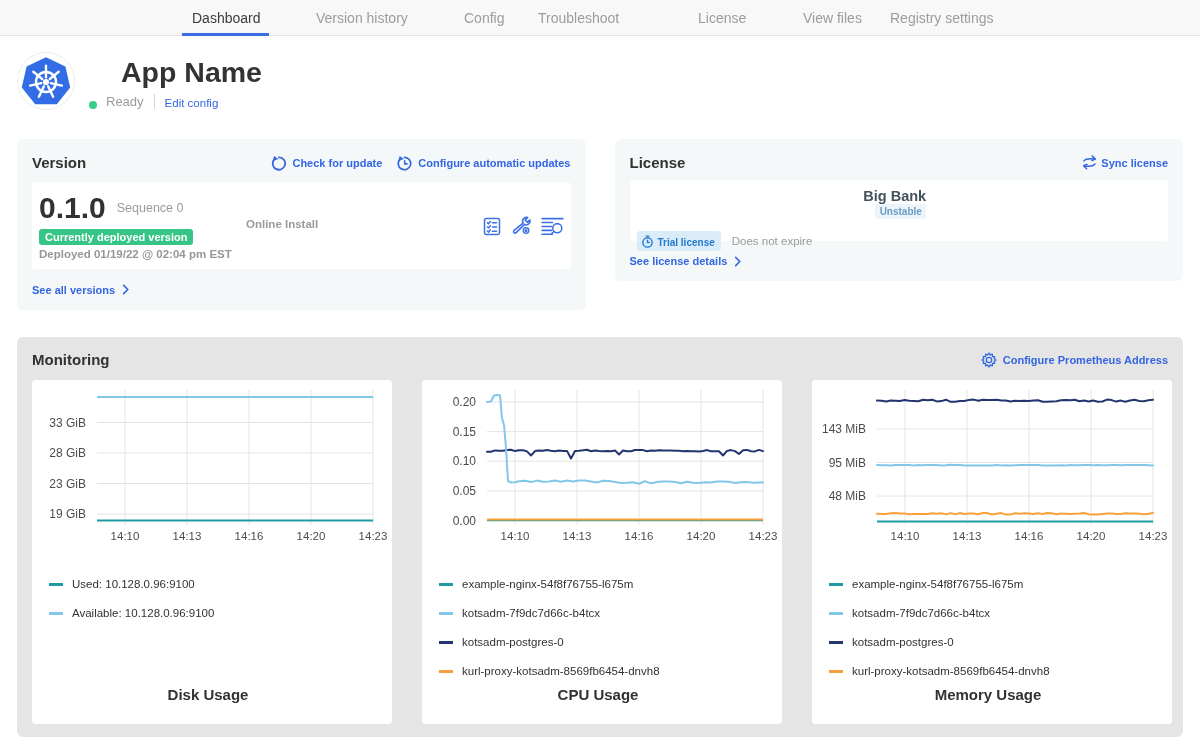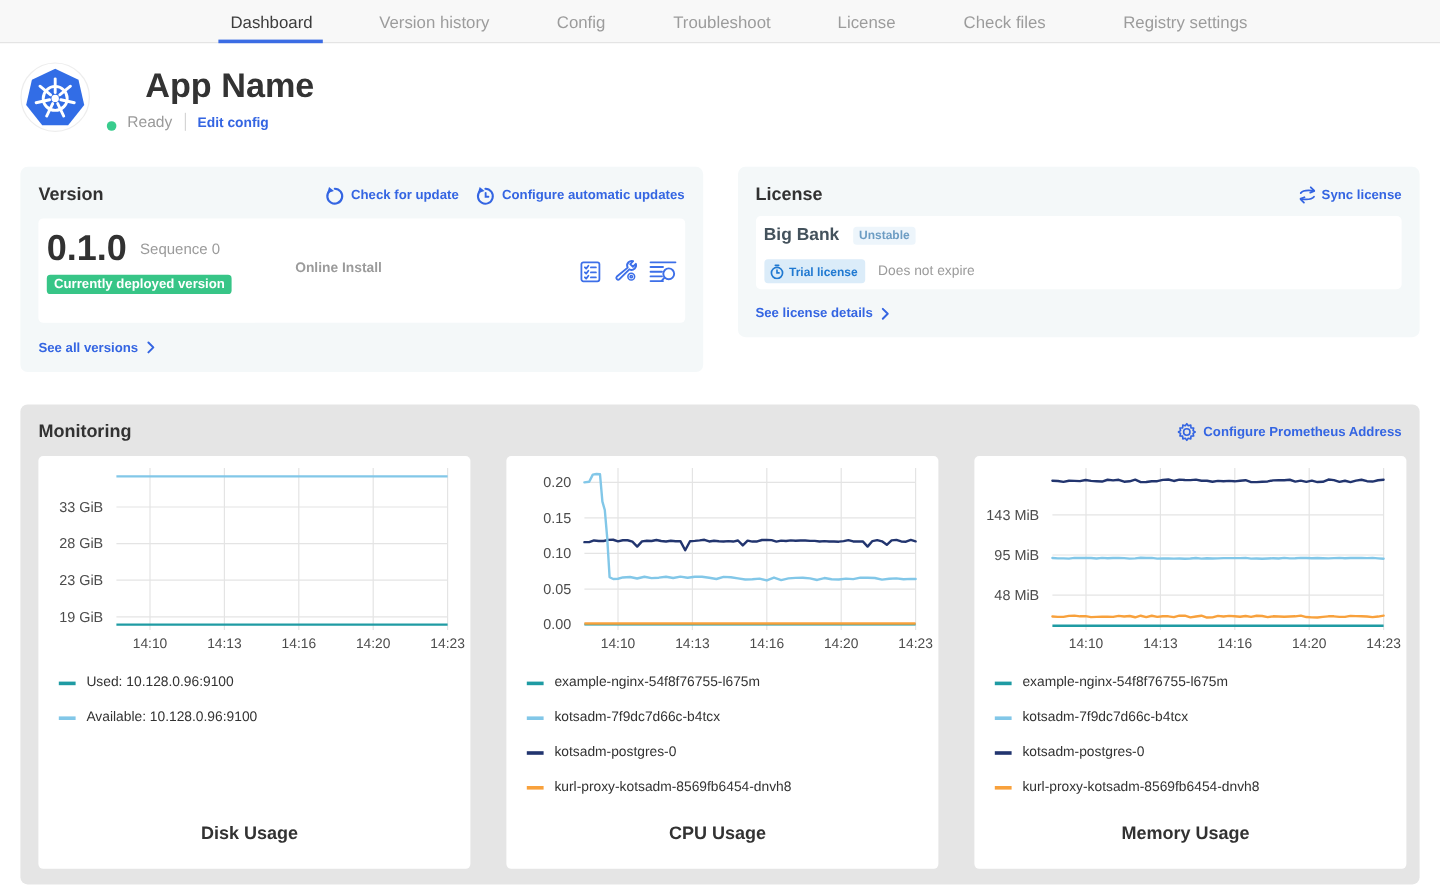--- a/index.html
+++ b/index.html
@@ -11,69 +11,69 @@
 .nav .tab.active { color:#3c3c3c; }
 .nav .underline { position:absolute; left:182px; width:87px; top:33px; height:3px; background:#3b6ce4; }
 
 .apphead { position:relative; height:103px; }
 .appicon { position:absolute; left:17px; top:16px; width:58px; height:58px; border-radius:50%; background:#fff; border:1px solid #ededed; display:flex; align-items:center; justify-content:center; }
 h1.appname { position:absolute; left:93px; top:22px; font-size:28.5px; line-height:28px; font-weight:bold; color:#333;margin-left:28px; }
 .appsub { position:absolute; left:89px; top:57px; display:flex; align-items:flex-end; height:16px; }
 .dot { width:8px; height:8px; border-radius:50%; background:#38cc8d; margin-right:9px; }
 .ready { color:#9b9b9b; font-size:13px; }
 .vbar { width:1px; height:15px; background:#d5d5d5; margin:0 10px; }
-.editcfg { color:#3465e2; font-weight:bold; font-size:11.5px; }
+.editcfg { color:#3465e2; font-weight:normal; font-size:11.5px; }
 
 .cards { display:flex; padding:0 17px; gap:29px; align-items:flex-start; }
 .card { background:#f4f8f9; border-radius:6px; padding:14px 15px 0 15px; flex:1; }
 .cardtitlerow { display:flex; justify-content:space-between; align-items:center; height:19px; }
 .cardtitle { font-size:15px; font-weight:bold; color:#323232; }
 .titlelinks { display:flex; align-items:center; gap:14px; }
 .tlink { display:flex; align-items:center; gap:5px; color:#3465e2; font-size:11px; font-weight:bold; }
 .innercard { position:relative; background:#fff; border-radius:4px; margin-top:10px; }
 .inner-v { height:87px; padding:14px 15px 0 7px; }
 .vnumrow { display:flex; align-items:flex-start; }
 .vnum { font-size:30px; line-height:24px; font-weight:bold; color:#323232; }
 .seq { font-size:12.5px; color:#9b9b9b; margin-left:11px; margin-top:5px; }
 .badge-green { display:inline-block; background:#37c587; color:#fff; font-size:11px; line-height:11px; font-weight:bold; border-radius:3px; padding:2.5px 6px; margin-top:9px; }
 .deployed { font-size:11.5px; font-weight:bold; color:#979797; margin-top:3px; }
 .onlinein { position:absolute; left:214px; top:36px; font-size:11.5px; font-weight:bold; color:#9b9b9b; }
 .vicons { position:absolute; right:7px; top:33px; display:flex; align-items:center; gap:9px; color:#3d6fe8; }
 .seelink { display:inline-flex; align-items:center; gap:5px; color:#3465e2; font-size:11px; font-weight:bold; }
 .cardfoot-v { height:41px; display:flex; align-items:center; }
 
 .inner-l { height:61px; padding:8px 15px 0 7px; margin-top:8px !important; }
-.licname-row { display:flex; align-items:flex-end; }
+.licname-row { display:flex; align-items:center;flex-direction:column; }
 .licname { font-size:14.5px; font-weight:bold; color:#44525c; }
 .badge-unstable { background:#edf5fb; color:#6d9dc3; font-size:10px; line-height:10px; font-weight:bold; border-radius:3px; padding:2.5px 4.5px; margin-left:12px; }
 .licrow2 { display:flex; align-items:center; margin-top:12px; }
 .badge-trial { display:inline-flex; align-items:flex-end; gap:4px; background:#dbecf9; color:#2079d1; font-size:10px; line-height:11px; font-weight:bold; border-radius:3px; padding:3.5px 6px 3.5px 4px; }
 .noexpire { font-size:11.5px; color:#9b9b9b; margin-left:11px; }
 
 .monitor { margin:27px 17px 0 17px; background:#e5e5e5; border-radius:6px; padding:13px 15px 14px 15px; height:400px; }
 .monhead { display:flex; justify-content:space-between; align-items:center; height:19px; }
 .montitle { font-size:15px; font-weight:bold; color:#323232; }
 .promlink { display:flex; align-items:center; gap:6px; color:#3465e2; font-size:11px; font-weight:bold; }
 .chartrow { display:flex; gap:30px; margin-top:11px; }
 .chartcard { background:#fff; border-radius:4px; width:360px; height:344px; padding:8px 1px 0 1px; position:relative; }
-.legend { margin:8px 0 0 16px; }
+.legend { margin:24px 0 0 16px; }
 .legitem { display:flex; align-items:center; height:16px; margin-bottom:13px; font-size:11.5px; color:#323232; }
 .dash { width:14px; height:3px; margin-right:9px; flex:0 0 auto; }
 .charttitle { position:absolute; top:306px; left:-4px; right:4px; text-align:center; font-size:15px; font-weight:bold; color:#323232; }
 </style>
 </head>
 <body>
 <div class="nav">
   <div class="tab active" style="left:192px">Dashboard</div>
   <div class="tab" style="left:316px">Version history</div>
   <div class="tab" style="left:464px">Config</div>
-  <div class="tab" style="left:561px">Troubleshoot</div>
+  <div class="tab" style="left:538px">Troubleshoot</div>
   <div class="tab" style="left:698px">License</div>
-  <div class="tab" style="left:803px">Check files</div>
-  <div class="tab" style="left:936px">Registry settings</div>
+  <div class="tab" style="left:803px">View files</div>
+  <div class="tab" style="left:890px">Registry settings</div>
   <div class="underline"></div>
 </div>
 
 <div class="apphead">
   <div class="appicon">
       <svg width="52" height="52" viewBox="0 0 52 52">
         <polygon points="26.0,2.2 45.4,11.5 50.2,32.5 36.8,49.3 15.2,49.3 1.8,32.5 6.6,11.5" fill="#326de6"></polygon>
         <g stroke="#fff" stroke-width="2.4" stroke-linecap="round">
           <line x1="26.0" y1="22.2" x2="26.0" y2="10.7"></line>
           <line x1="29.8" y1="24.0" x2="38.7" y2="16.8"></line>
@@ -111,20 +111,21 @@
               <path d="M8.7 5.8 L 8.7 8.9 L 11.0 8.9" stroke-width="1.6"></path>
             </svg> Configure automatic updates</a>
       </span>
     </div>
     <div class="innercard inner-v">
       <div class="vnumrow">
           <span class="vnum">0.1.0</span>
           <span class="seq">Sequence 0</span>
         </div>
       <span class="badge-green">Currently deployed version</span>
+      <div class="deployed">Deployed 01/19/22 @ 02:04 pm EST</div>
       <span class="onlinein">Online Install</span>
       <span class="vicons">
           <svg width="20" height="21" viewBox="0 0 24 24" fill="none" stroke="#3d6fe8" stroke-width="1.8" stroke-linecap="round" stroke-linejoin="round">
             <rect x="3" y="2.5" width="18" height="19" rx="2"></rect>
             <path d="M6.5 7.5 L 7.8 8.8 L 10 6"></path>
             <line x1="12.5" y1="7.6" x2="17.5" y2="7.6"></line>
             <path d="M6.5 12.5 L 7.8 13.8 L 10 11"></path>
             <line x1="12.5" y1="12.6" x2="17.5" y2="12.6"></line>
             <path d="M6.5 17.5 L 7.8 18.8 L 10 16"></path>
             <line x1="12.5" y1="17.6" x2="17.5" y2="17.6"></line>

